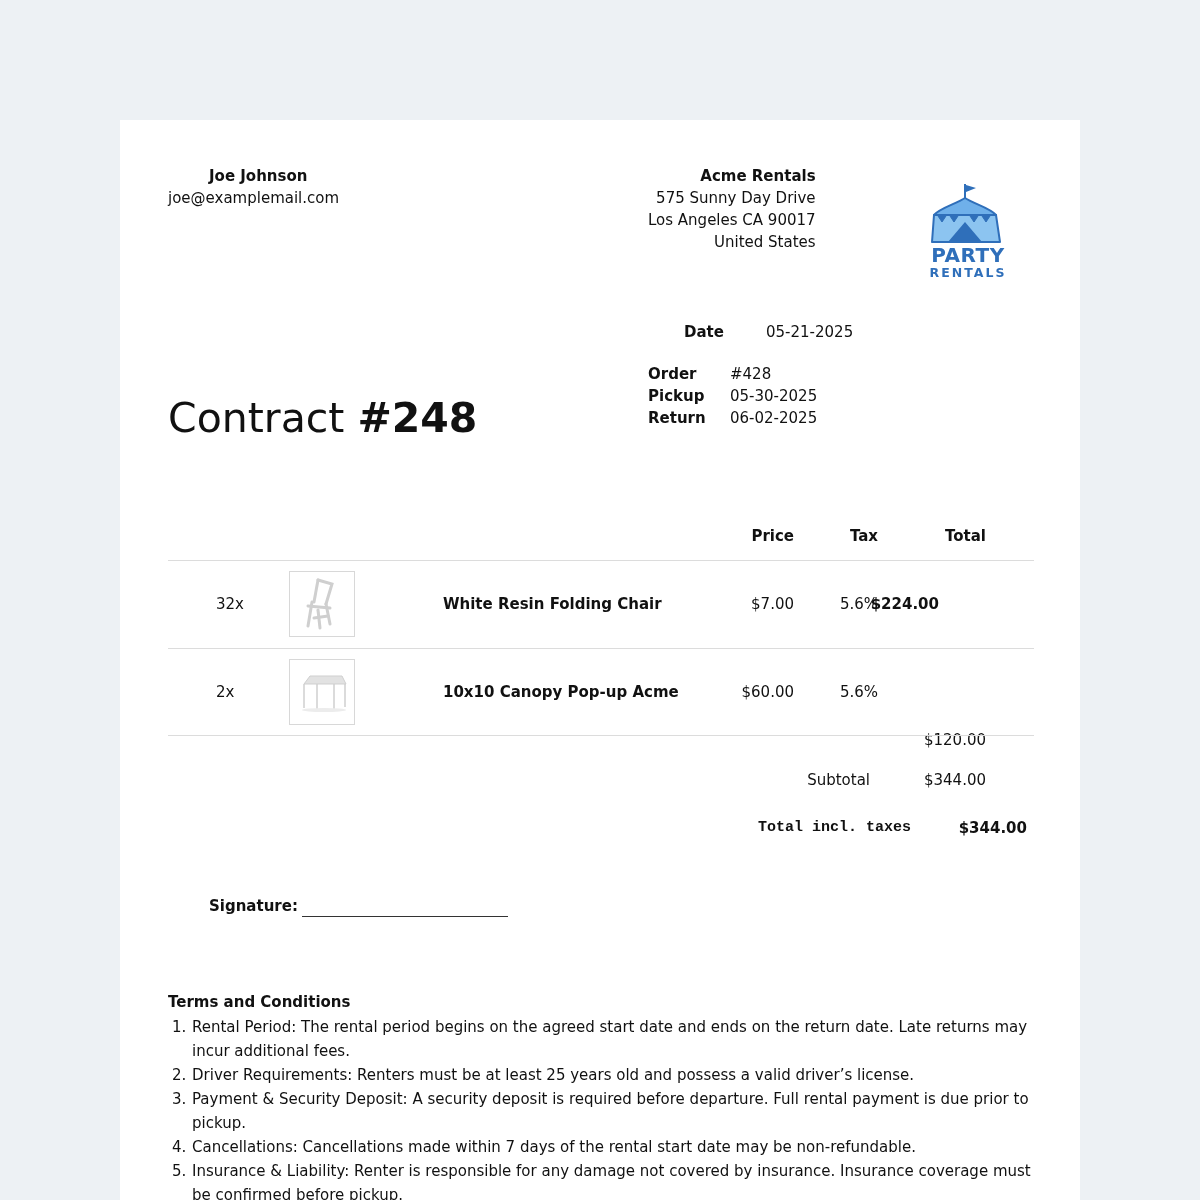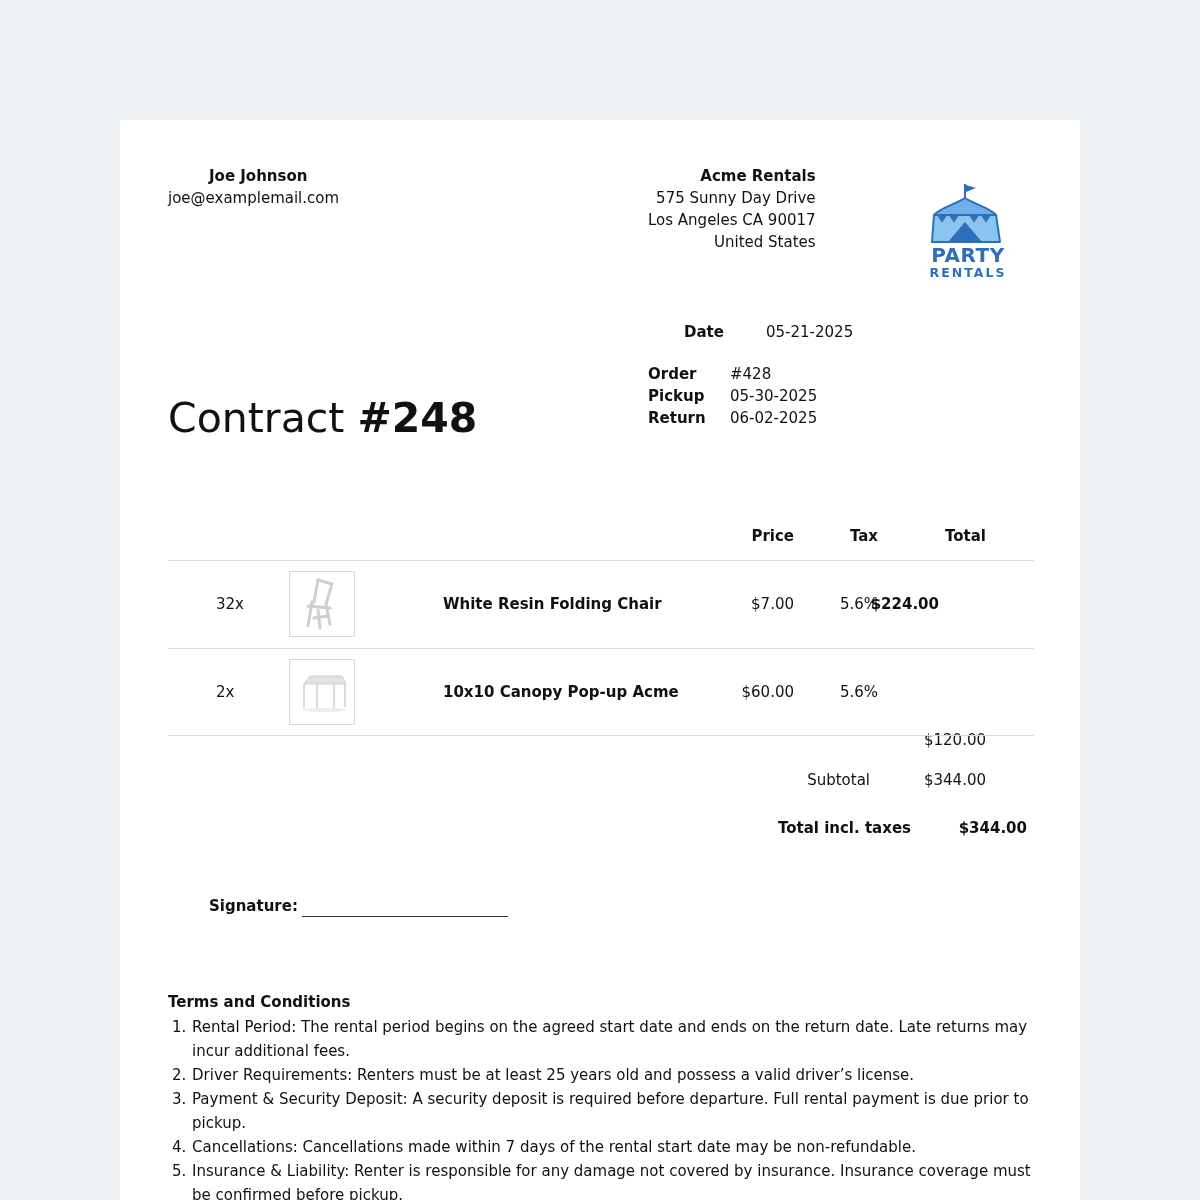--- a/index.html
+++ b/index.html
@@ -141,21 +141,21 @@
     </div>
     <div class="cell bold" style="left:282px;top:561px;">10x10 Canopy Pop-up Acme</div>
     <div class="cell r" style="left:594px;top:561px;width:80px;">$60.00</div>
     <div class="cell r" style="left:678px;top:561px;width:80px;">5.6%</div>
     <div class="cell r" style="left:786px;top:561px;width:80px;margin-top:48px;">$120.00</div>
   </div>
   <div class="rule" style="top:615px;"></div>
 
   <div class="cell r" style="left:550px;top:649px;width:200px;">Subtotal</div>
   <div class="cell r" style="left:766px;top:649px;width:100px;">$344.00</div>
-  <div class="cell r bold" style="left:550px;top:697px;width:200px;">Total incl. taxes</div>
+  <div class="cell r bold" style="left:550px;top:697px;width:200px;font-family:Liberation Mono, monospace;">Total incl. taxes</div>
   <div class="cell r bold" style="left:766px;top:697px;width:100px;">$344.00</div>
 
   <div class="abs sig">
     <span class="bold">Signature:</span><span class="line"></span>
   </div>
 
   <div class="abs terms-title">Terms and Conditions</div>
   <ol class="terms">
     <li><span class="n">1.</span><span>Rental Period: The rental period begins on the agreed start date and ends on the return date. Late returns may incur additional fees.</span></li>
     <li><span class="n">2.</span><span>Driver Requirements: Renters must be at least 25 years old and possess a valid driver’s license.</span></li>

